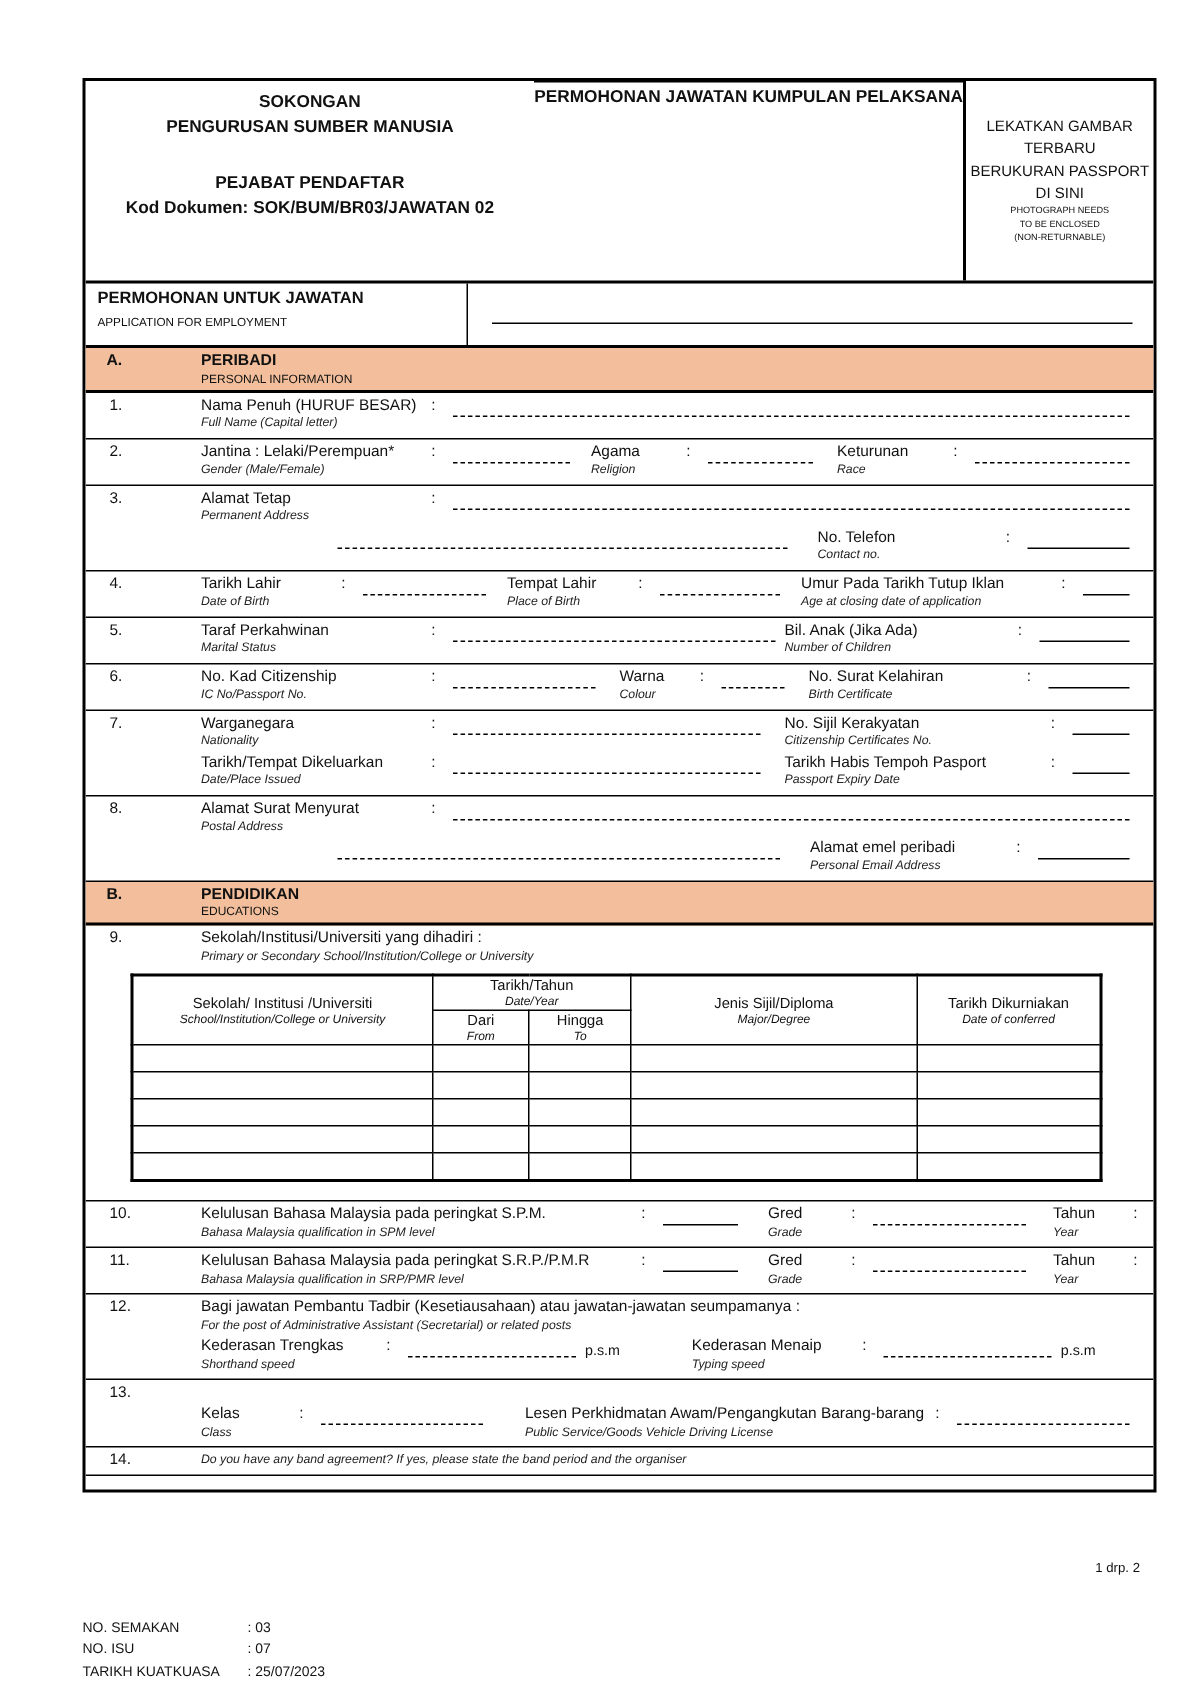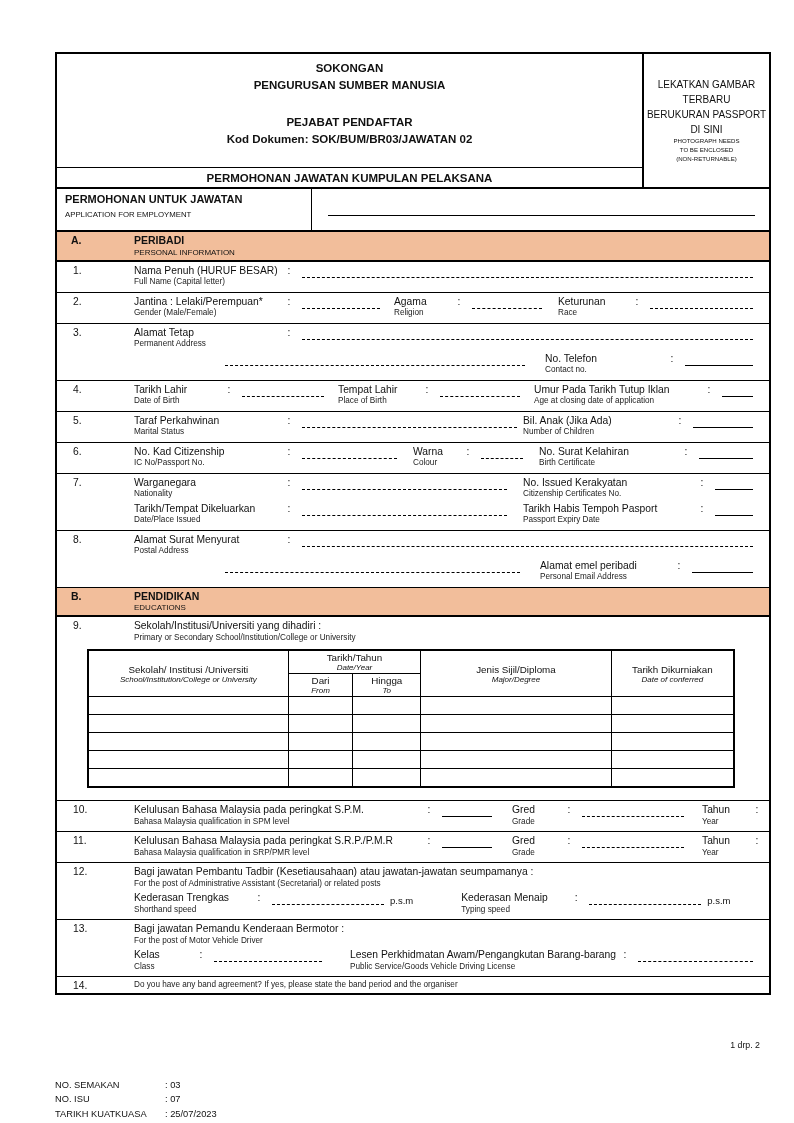--- a/index.html
+++ b/index.html
@@ -20,21 +20,21 @@
   .shield .circle{position:absolute;left:7px;top:26px;width:38px;height:38px;background:#cc1236;border-radius:50%;}
   .shield .ray1,.shield .ray2,.shield .ray3{position:absolute;width:5px;height:60px;background:#fff;top:18px;transform:rotate(28deg);}
   .shield .ray1{left:22px;}
   .shield .ray2{left:32px;transform:rotate(16deg);}
   .shield .ray3{left:40px;transform:rotate(4deg);}
   .shield .book{position:absolute;right:4px;top:10px;width:16px;height:9px;background:#cc1236;border-radius:2px 2px 0 0;}
   .logo-right{display:flex;flex-direction:column;align-items:center;}
   .logo-upm{font-size:31px;font-weight:900;color:#cc1236;letter-spacing:3px;line-height:1;font-family:"DejaVu Sans",sans-serif;}
   .logo-uni{font-size:6.4px;font-weight:bold;color:#cc1236;letter-spacing:.4px;margin-top:2px;}
   .logo-motto{background:#a8a8a8;color:#cc1236;font-size:5.6px;font-weight:bold;letter-spacing:2.2px;margin-top:2px;padding:1px 3px;align-self:stretch;text-align:center;}
-  .hdr-center{flex:1;display:flex;flex-direction:column;}
+  .hdr-center{flex:1;display:flex;}
   .hdr-center-top{flex:1;text-align:center;padding-top:6px;}
   .hc1{font-weight:bold;font-size:11.5px;line-height:1.45;}
   .hc-gap{height:21px;}
   .hdr-center-bottom{border-top:1.6px solid #000;text-align:center;font-weight:bold;font-size:11.5px;padding:4px 0 3px;}
   .hdr-photo{width:127px;border-left:2px solid #000;box-sizing:border-box;text-align:center;display:flex;flex-direction:column;justify-content:center;padding:2px;}
   .photo-my{font-size:10px;line-height:1.5;}
   .photo-en{font-size:6.1px;line-height:1.45;}
   
   .apply{display:flex;height:41px;box-sizing:border-box;}
   .apply-left{width:255px;border-right:1.6px solid #000;box-sizing:border-box;padding:4px 0 0 8px;}
@@ -49,21 +49,21 @@
   .band .bsub{font-size:8px;font-weight:normal;margin-top:1px;}
   
   .item{border-bottom:1.7px solid #000;padding:3px 10px 4px 0;}
   .item:last-of-type{border-bottom:none;}
   .row{display:flex;align-items:flex-start;}
   .row + .row{margin-top:3px;}
   .num{width:77px;box-sizing:border-box;padding-left:16px;font-size:10.3px;flex:0 0 auto;}
   .indent{width:77px;flex:0 0 auto;}
   .lb{flex:0 0 auto;}
   .my{font-size:10.3px;line-height:1.2;}
-  .en{font-size:8.2px;line-height:1.3;color:#222;}
+  .en{font-size:8.2px;font-style:italic;line-height:1.3;color:#222;}
   .colon{flex:0 0 14px;text-align:center;font-size:10.3px;}
   .colon::before{content:":";}
   .wl{border-bottom:1.2px dashed #000;height:12px;flex:1 1 auto;margin:0 6px;}
   .wl.solid{border-bottom:1.8px solid #000;}
   .wl.fix{flex:0 0 auto;}
   .unit{font-size:9.5px;margin-top:3px;flex:0 0 auto;}
   
   .edu-wrap{margin:6px 24px 8px 30px;}
   table.edu{border-collapse:collapse;width:100%;border:2px solid #000;}
   table.edu th,table.edu td{border:1.5px solid #000;padding:1px 2px;}
@@ -250,21 +250,21 @@
   <div class="item">
     <div class="row">
       <div class="num">7.</div>
       <div class="lb" style="width:148px">
         <div class="my">Warganegara</div>
         <div class="en">Nationality</div>
       </div>
       <div class="colon"></div>
       <div class="wl" style="flex:0 0 205px"></div>
       <div class="lb" style="width:172px;margin-left:10px">
-        <div class="my">No. Issued Kerakyatan</div>
+        <div class="my">No. Sijil Kerakyatan</div>
         <div class="en">Citizenship Certificates No.</div>
       </div>
       <div class="colon"></div>
       <div class="wl solid"></div>
     </div>
     <div class="row">
       <div class="indent"></div>
       <div class="lb" style="width:148px">
         <div class="my">Tarikh/Tempat Dikeluarkan</div>
         <div class="en">Date/Place Issued</div>
@@ -463,24 +463,20 @@
       </div>
       <div class="colon"></div>
       <div class="wl" style="flex:0 0 112px"></div>
       <div class="unit">p.s.m</div>
     </div>
   </div>
 
   <div class="item">
     <div class="row">
       <div class="num">13.</div>
-      <div class="lb">
-        <div class="my">Bagi jawatan Pemandu Kenderaan Bermotor :</div>
-        <div class="en">For the post of Motor Vehicle Driver</div>
-      </div>
     </div>
     <div class="row">
       <div class="indent"></div>
       <div class="lb" style="width:60px">
         <div class="my">Kelas</div>
         <div class="en">Class</div>
       </div>
       <div class="colon"></div>
       <div class="wl" style="flex:0 0 108px"></div>
       <div class="lb" style="width:268px;margin-left:22px">

